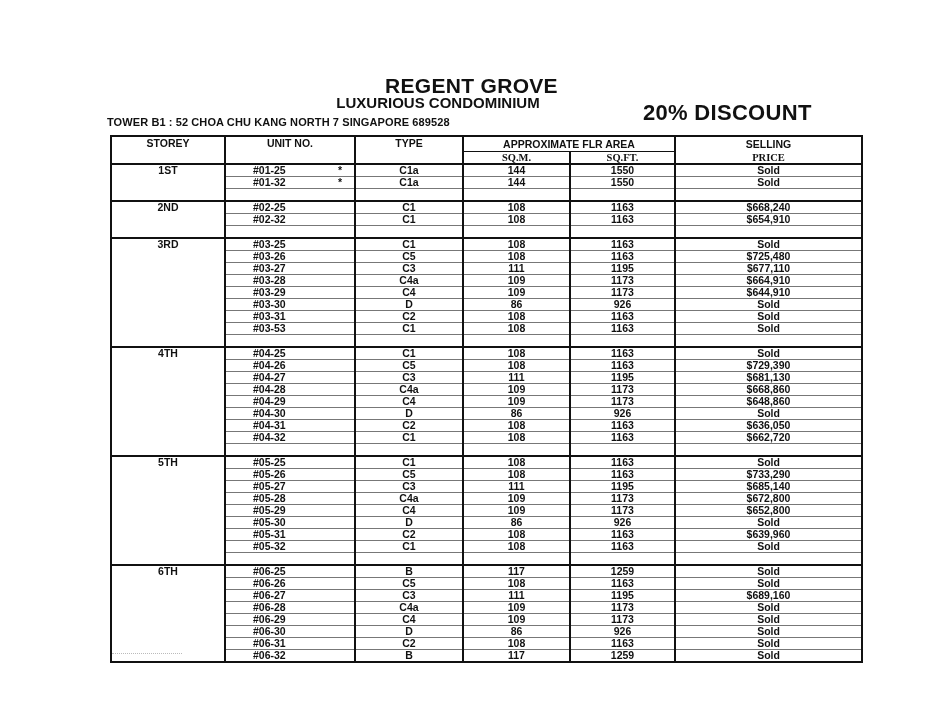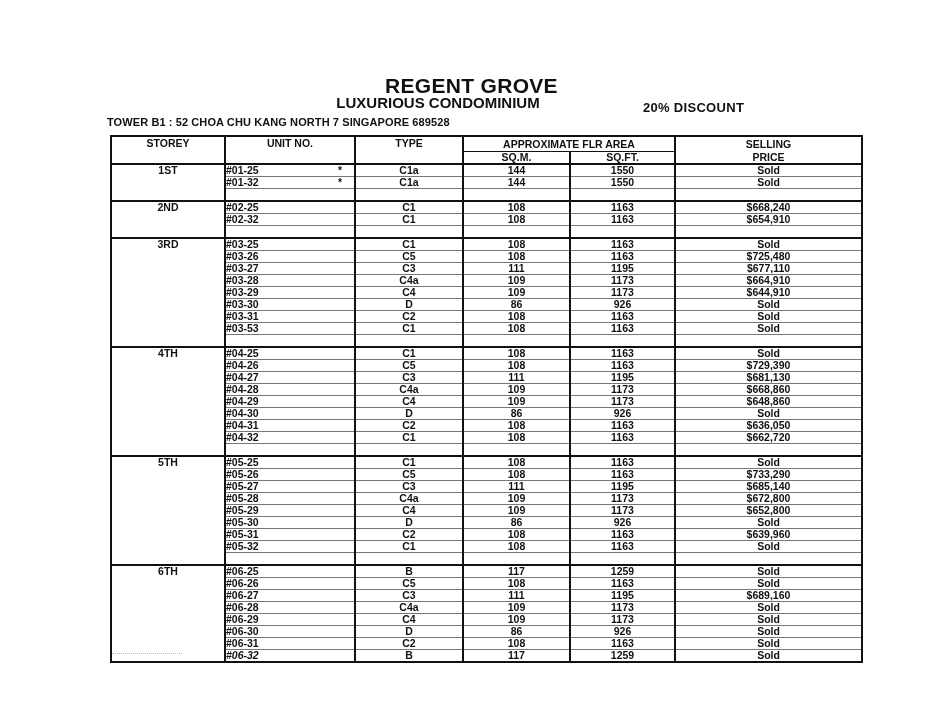--- a/index.html
+++ b/index.html
@@ -2,43 +2,43 @@
 <html><head>
 <meta charset="utf-8">
 <style>
   html, body { margin:0; padding:0; background:#ffffff; }
   body { width:943px; height:717px; position:relative; overflow:hidden;
          font-family:"Liberation Sans", sans-serif; color:#111; }
   .title { position:absolute; left:0; width:943px; top:74px; text-align:center;
            font-weight:bold; font-size:21px; letter-spacing:0.3px; }
   .subtitle { position:absolute; left:0; width:876px; top:94px; text-align:center;
            font-weight:bold; font-size:15px; }
-  .discount { position:absolute; left:643px; top:100px; font-weight:bold; font-size:13px; letter-spacing:0.3px; }
+  .discount { position:absolute; left:643px; top:100px; font-weight:bold; font-size:22px; letter-spacing:0.3px; }
   .address { position:absolute; left:107px; top:116px; font-weight:bold; font-size:11px; letter-spacing:0.1px; }
   table { position:absolute; left:110px; top:135px; border-collapse:collapse;
           font-weight:bold; font-size:10.5px; }
   td, th { padding:0; text-align:center; height:11px; line-height:11px; }
   th { font-weight:bold; font-size:10.5px; }
   .col-storey { width:112px; }
   .col-unit { width:128px; }
   .col-type { width:106px; }
   .col-sqm { width:105px; }
   .col-sqft { width:103px; }
   .col-price { width:185px; }
   table { border:2px solid #111; }
   th { border-left:2px solid #111; }
   td.c { border-left:2px solid #111; border-bottom:1px solid #777; }
   td.storey { border-left:2px solid #111; vertical-align:top; }
   tr.grp-end td.c { border-bottom:none; }
   tr.grp-start td { border-top:2px solid #111; }
   tr.hdr1 th { height:13px; padding-top:1px; }
-  tr.hdr2 th { height:11px; }
+  tr.hdr2 th { height:11px;font-family:Liberation Serif, serif; }
   th.area-top { border-bottom:1px solid #111; }
   th.sub { border-bottom:none; }
-  td.unit { text-align:left; position:relative; }
+  td.unit { text-align:left; padding-left:27px; position:relative; }
   .star { position:absolute; right:12px; top:0; }
   .footer-mark { position:absolute; left:112px; top:653px; width:70px; height:3px;
                  border-top:1px dotted #bbb; }
 </style>
 </head>
 <body>
 
 <div class="title">REGENT GROVE</div>
 <div class="subtitle">LUXURIOUS CONDOMINIUM</div>
 <div class="discount">20% DISCOUNT</div>
@@ -340,21 +340,21 @@
         <td class="c">Sold</td>
       </tr>
       <tr>
         <td class="c unit"><span>#06-31</span></td>
         <td class="c">C2</td>
         <td class="c">108</td>
         <td class="c">1163</td>
         <td class="c">Sold</td>
       </tr>
       <tr>
-        <td class="c unit" style="border-bottom: none; font-style: italic;"><span>#06-32</span></td>
+        <td class="c unit" style="border-bottom: none;"><span>#06-32</span></td>
         <td class="c" style="border-bottom: none;">B</td>
         <td class="c" style="border-bottom: none;">117</td>
         <td class="c" style="border-bottom: none;">1259</td>
         <td class="c" style="border-bottom: none;">Sold</td>
       </tr>
     </tbody>
 </table>
 
 <div class="footer-mark"></div>
 

